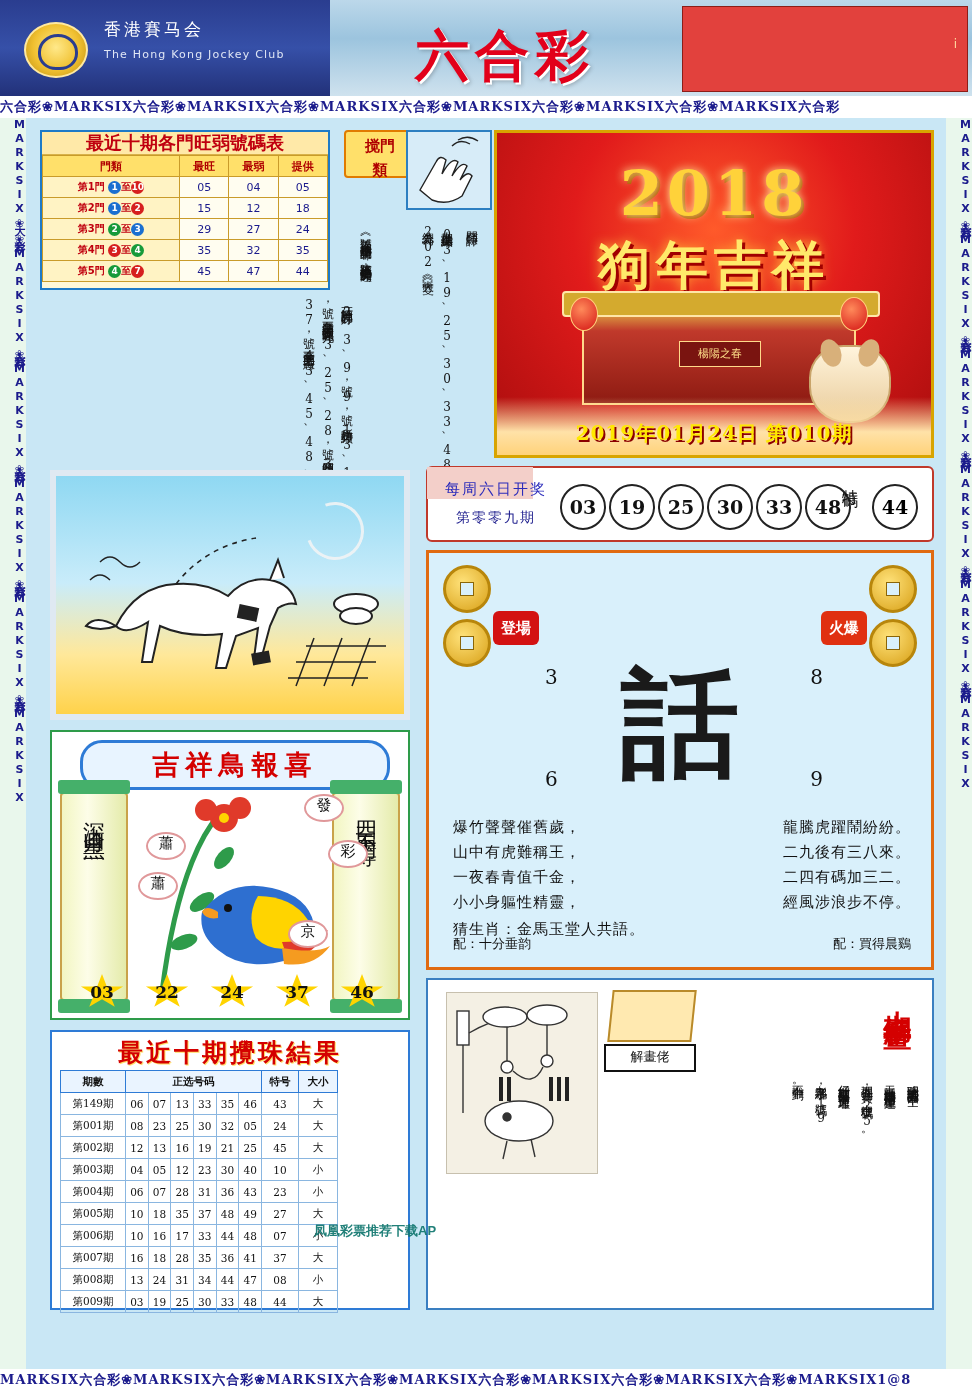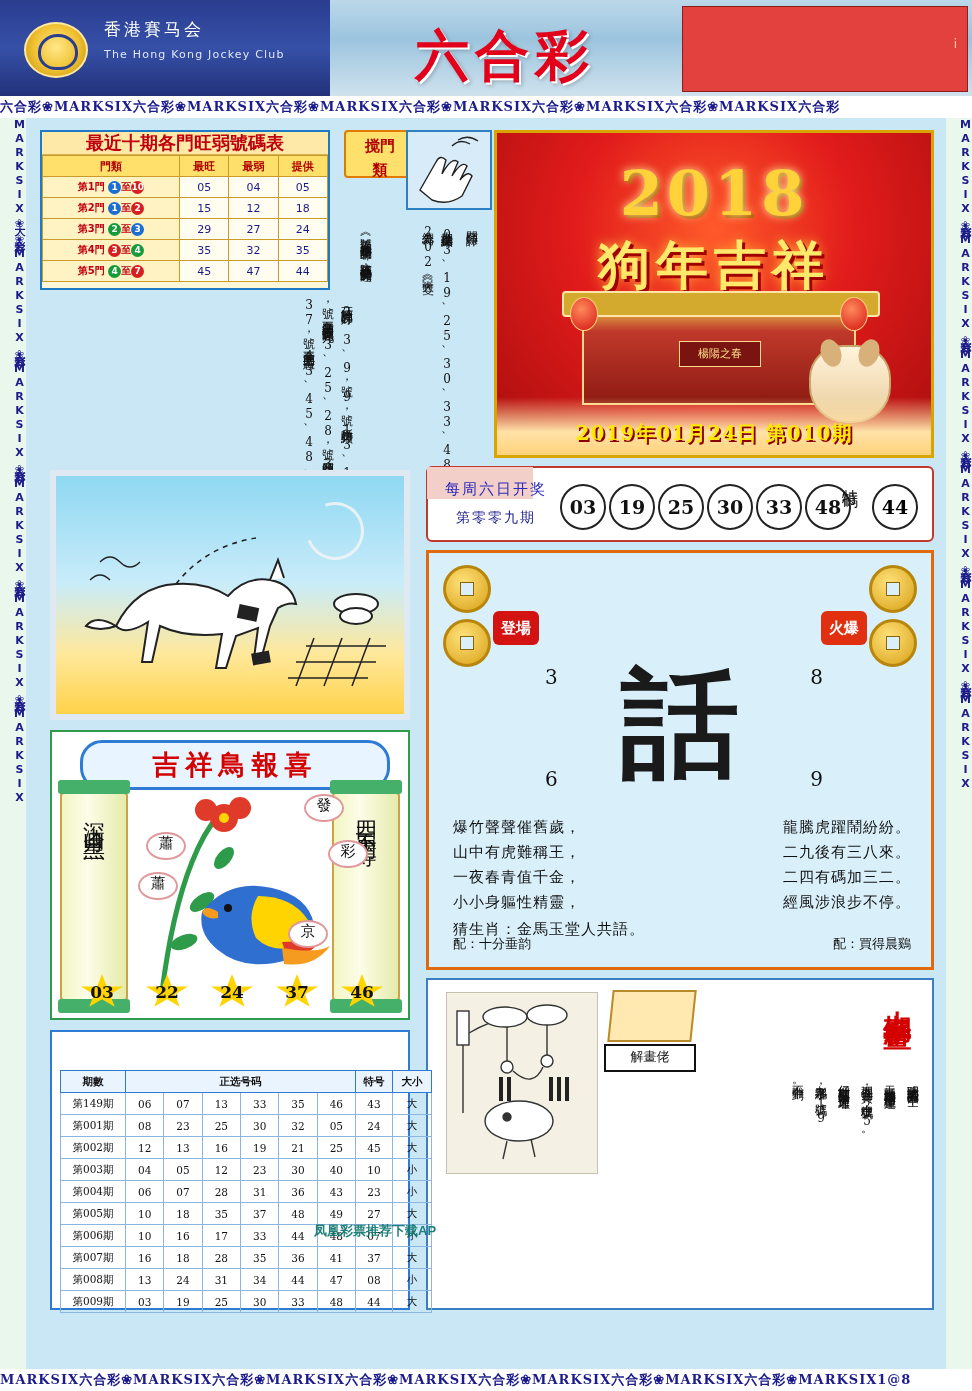--- a/index.html
+++ b/index.html
@@ -243,21 +243,21 @@
     font-family:"DejaVu Serif","Liberation Serif",serif;}
   .jh-pic{position:absolute;left:18px;top:12px;width:150px;height:180px;background:#f4f0e4;border:1px solid #c7c0ae;}
   .jh-text{position:absolute;right:10px;top:96px;height:228px;}
 
   
   .recent{left:24px;top:912px;width:360px;height:280px;background:#fff;border:2px solid #2e7bd6;}
   .recent-title{
     position:absolute;left:0;right:0;top:4px;text-align:center;font-size:25px;font-weight:bold;color:#d40000;
     letter-spacing:3px;font-family:"DejaVu Serif","Liberation Serif",serif;text-shadow:1px 1px 0 #ffe06a;
   }
-  table.rec{position:absolute;left:8px;top:38px;width:372px;border-collapse:collapse;font-size:10.5px;
+  table.rec{position:absolute;left:8px;top:38px;width:278px;border-collapse:collapse;font-size:10.5px;
     font-family:"DejaVu Serif","Liberation Serif",serif;}
   table.rec th{border:1px solid #2e7bd6;background:#eaf4ff;color:#111;height:19px;font-weight:bold;}
   table.rec td{border:1px solid #8ab6e0;height:19px;text-align:center;color:#111;}
   table.rec td.per{color:#111;}
   .watermark{
     position:absolute;left:314px;top:1222px;font-size:13px;color:#0f766e;font-weight:bold;
     font-family:Liberation Sans, sans-serif;opacity:.92;
   }
 </style>
 </head>
@@ -544,20 +544,21 @@
             <div class="vtext" style="position:relative;height:228px;">中二衹鳥連埋圖中兩顆星星連</div>
             <div class="vtext" style="position:relative;height:228px;">埋五個金元寶，中埋號碼25。</div>
             <div class="vtext" style="position:relative;height:228px;">仔細觀察可見圖中一支箭連埋</div>
             <div class="vtext" style="position:relative;height:228px;">九字形繩子，號碼19</div>
             <div class="vtext" style="position:relative;height:228px;">不難中到。</div>
           </div>
         </div>
       </div>
 
       <div class="box recent">
+        <div class="recent-title">最近十期攪珠結果</div>
         <table class="rec">
           <tbody>
               <tr>
             <th style="width:62px;">期數</th>
             <th colspan="6">正选号码</th>
             <th style="width:34px;">特号</th>
             <th style="width:36px;">大小</th>
           </tr>
           <tr>
             <td class="per">第149期</td>

